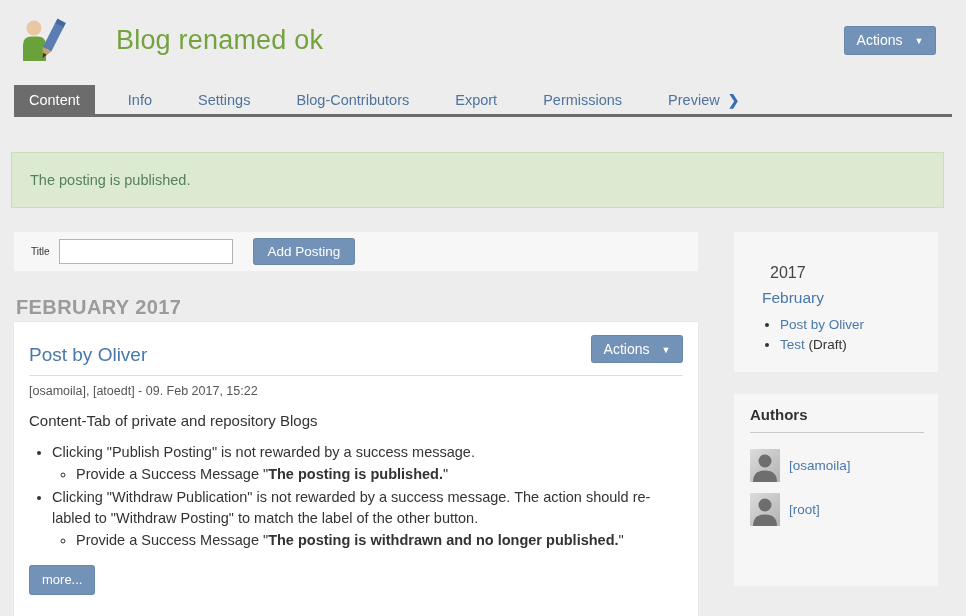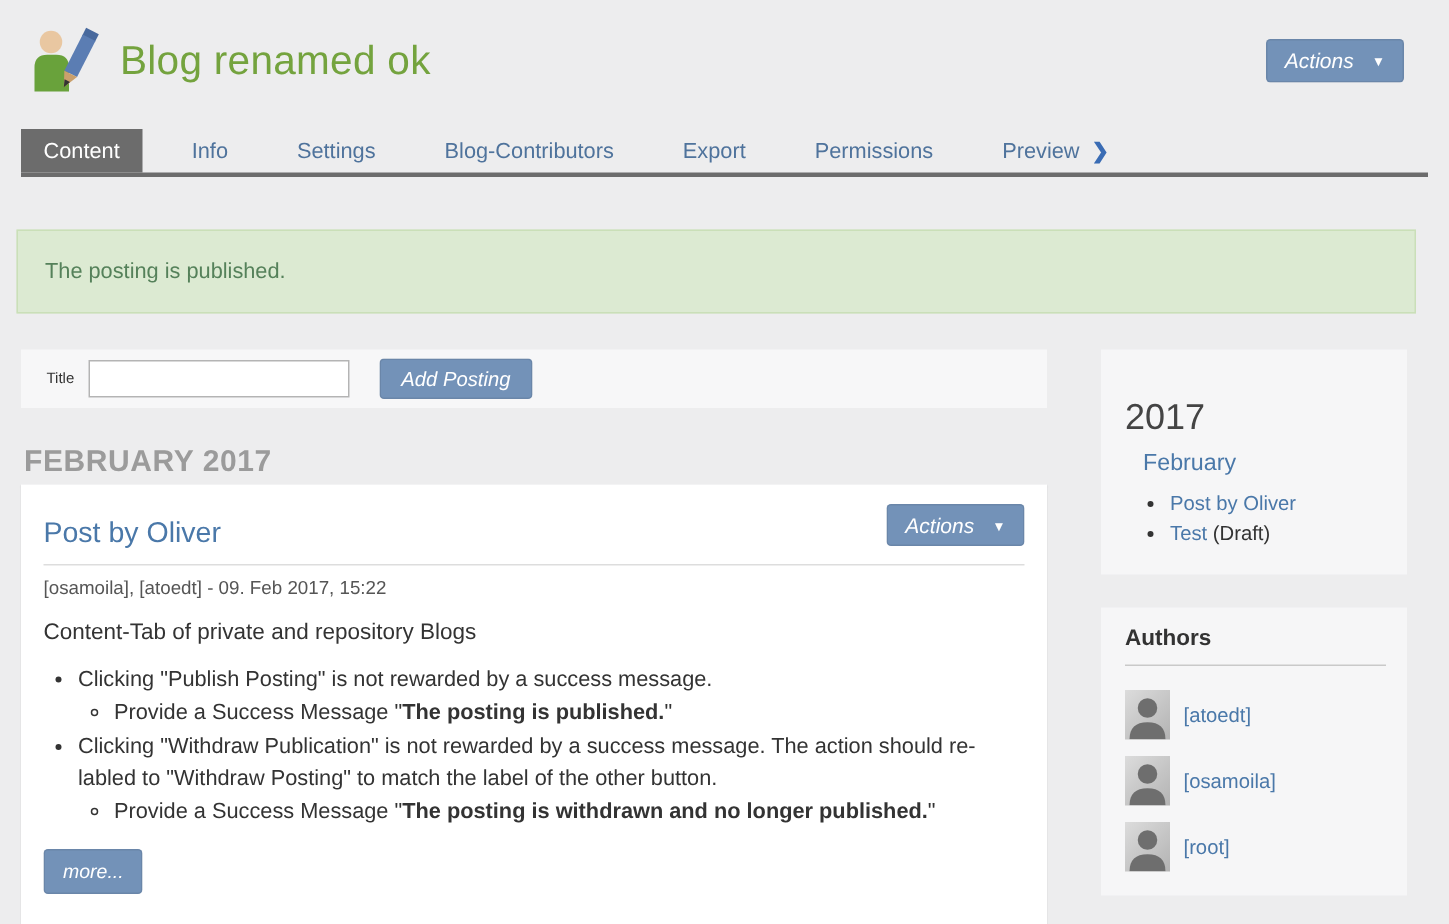--- a/index.html
+++ b/index.html
@@ -6,28 +6,28 @@
   html,body { width:966px; height:616px; }
   body {
     font-family:"Liberation Sans", sans-serif;
     background:var(--page-bg,#ededee);
     color:#333;
     overflow:hidden;
   }
   .page { width:966px; height:616px; position:relative; overflow:hidden; }
 
   
-  .page-header { display:flex; align-items:center; padding:18px 30px 0 20px; }
+  .page-header { display:flex; align-items:center; padding:18px 30px 0 20px;gap:36px; }
   .app-icon { width:46px; height:44px; flex:0 0 auto; }
   .page-title { font-size:27px; font-weight:400; color:var(--title-green,#74a33e); margin-left:14px; letter-spacing:0.2px; }
   .btn {
     background:var(--accent-blue,#7392b8);
     color:#fff; border:1px solid rgba(0,0,0,0.08); border-radius:3px;
     font-family:inherit; font-size:14px; cursor:pointer;
-    display:inline-flex; align-items:center; justify-content:center;font-style:italic;
+    display:inline-flex; align-items:center; justify-content:center;
   }
   .btn .caret { font-size:9px; margin-left:12px; position:relative; top:1px; }
   .header-actions { margin-left:auto; width:92px; height:29px; }
 
   
   .tabs { display:flex; margin:23px 14px 0 14px; border-bottom:3px solid #6c6c6c; align-items:flex-end; }
   .tab {
     padding:7px 15px 6px 15px; font-size:14.5px; color:var(--tab-blue,#4f739c);
     cursor:pointer; white-space:nowrap; margin-right:16px;
   }
@@ -72,21 +72,21 @@
   .post-bullets li { margin-bottom:2px; }
   .post-bullets ul { list-style-type:circle; margin:1px 0 2px 24px; }
   .post-bullets b { font-weight:700; }
   .more-btn { margin-top:12px; padding:6px 12px 7px 12px; font-size:13px; }
 
   
   .side-box { background:#f6f6f7; padding:12px 14px 16px 16px; }
   .side-box + .side-box { margin-top:22px; }
   .side-box.authors-box { min-height:192px; }
   .side-box-title { font-size:15px; font-weight:700; color:#333; padding-bottom:9px; border-bottom:1px solid #c9c9c9; }
-  .postings-year { font-size:24px; color:#444; margin:20px 0 0 0; }
+  .postings-year { font-size:16px; color:#444; margin:20px 0 0 20px; }
   .postings-month { display:block; font-size:15.5px; color:var(--link-blue,#4a78a9); margin:7px 0 0 12px; text-decoration:none; }
   .postings-list { margin:8px 0 0 30px; font-size:13.5px; line-height:1.5; }
   .postings-list a { color:var(--link-blue,#4a78a9); text-decoration:none; }
   .author-row { display:flex; align-items:center; margin-top:11px; }
   .author-row:first-of-type { margin-top:16px; }
   .avatar { width:30px; height:33px; background:linear-gradient(135deg,#dcdcdc,#b3b3b3); flex:0 0 auto; overflow:hidden; }
   .author-link { margin-left:9px; font-size:13.5px; color:var(--link-blue,#4a78a9); text-decoration:none; }
 </style>
 </head>
 <body>
@@ -177,27 +177,20 @@
       </div>
 
       <div class="side-box authors-box">
         <div class="side-box-title">Authors</div>
         <div id="authors-list">
             <div class="author-row">
               <div class="avatar"><svg width="30" height="33" viewBox="0 0 30 33">
                   <circle cx="15" cy="12" r="6.5" fill="#6e6e6e"></circle>
                   <path d="M3 33 Q3 21.5 15 21.5 Q27 21.5 27 33 Z" fill="#6e6e6e"></path>
                 </svg></div>
-              <a href="#" class="author-link">[atoedt]</a>
-            </div>
-            <div class="author-row">
-              <div class="avatar"><svg width="30" height="33" viewBox="0 0 30 33">
-                  <circle cx="15" cy="12" r="6.5" fill="#6e6e6e"></circle>
-                  <path d="M3 33 Q3 21.5 15 21.5 Q27 21.5 27 33 Z" fill="#6e6e6e"></path>
-                </svg></div>
               <a href="#" class="author-link">[osamoila]</a>
             </div>
             <div class="author-row">
               <div class="avatar"><svg width="30" height="33" viewBox="0 0 30 33">
                   <circle cx="15" cy="12" r="6.5" fill="#6e6e6e"></circle>
                   <path d="M3 33 Q3 21.5 15 21.5 Q27 21.5 27 33 Z" fill="#6e6e6e"></path>
                 </svg></div>
               <a href="#" class="author-link">[root]</a>
             </div>
           </div>

